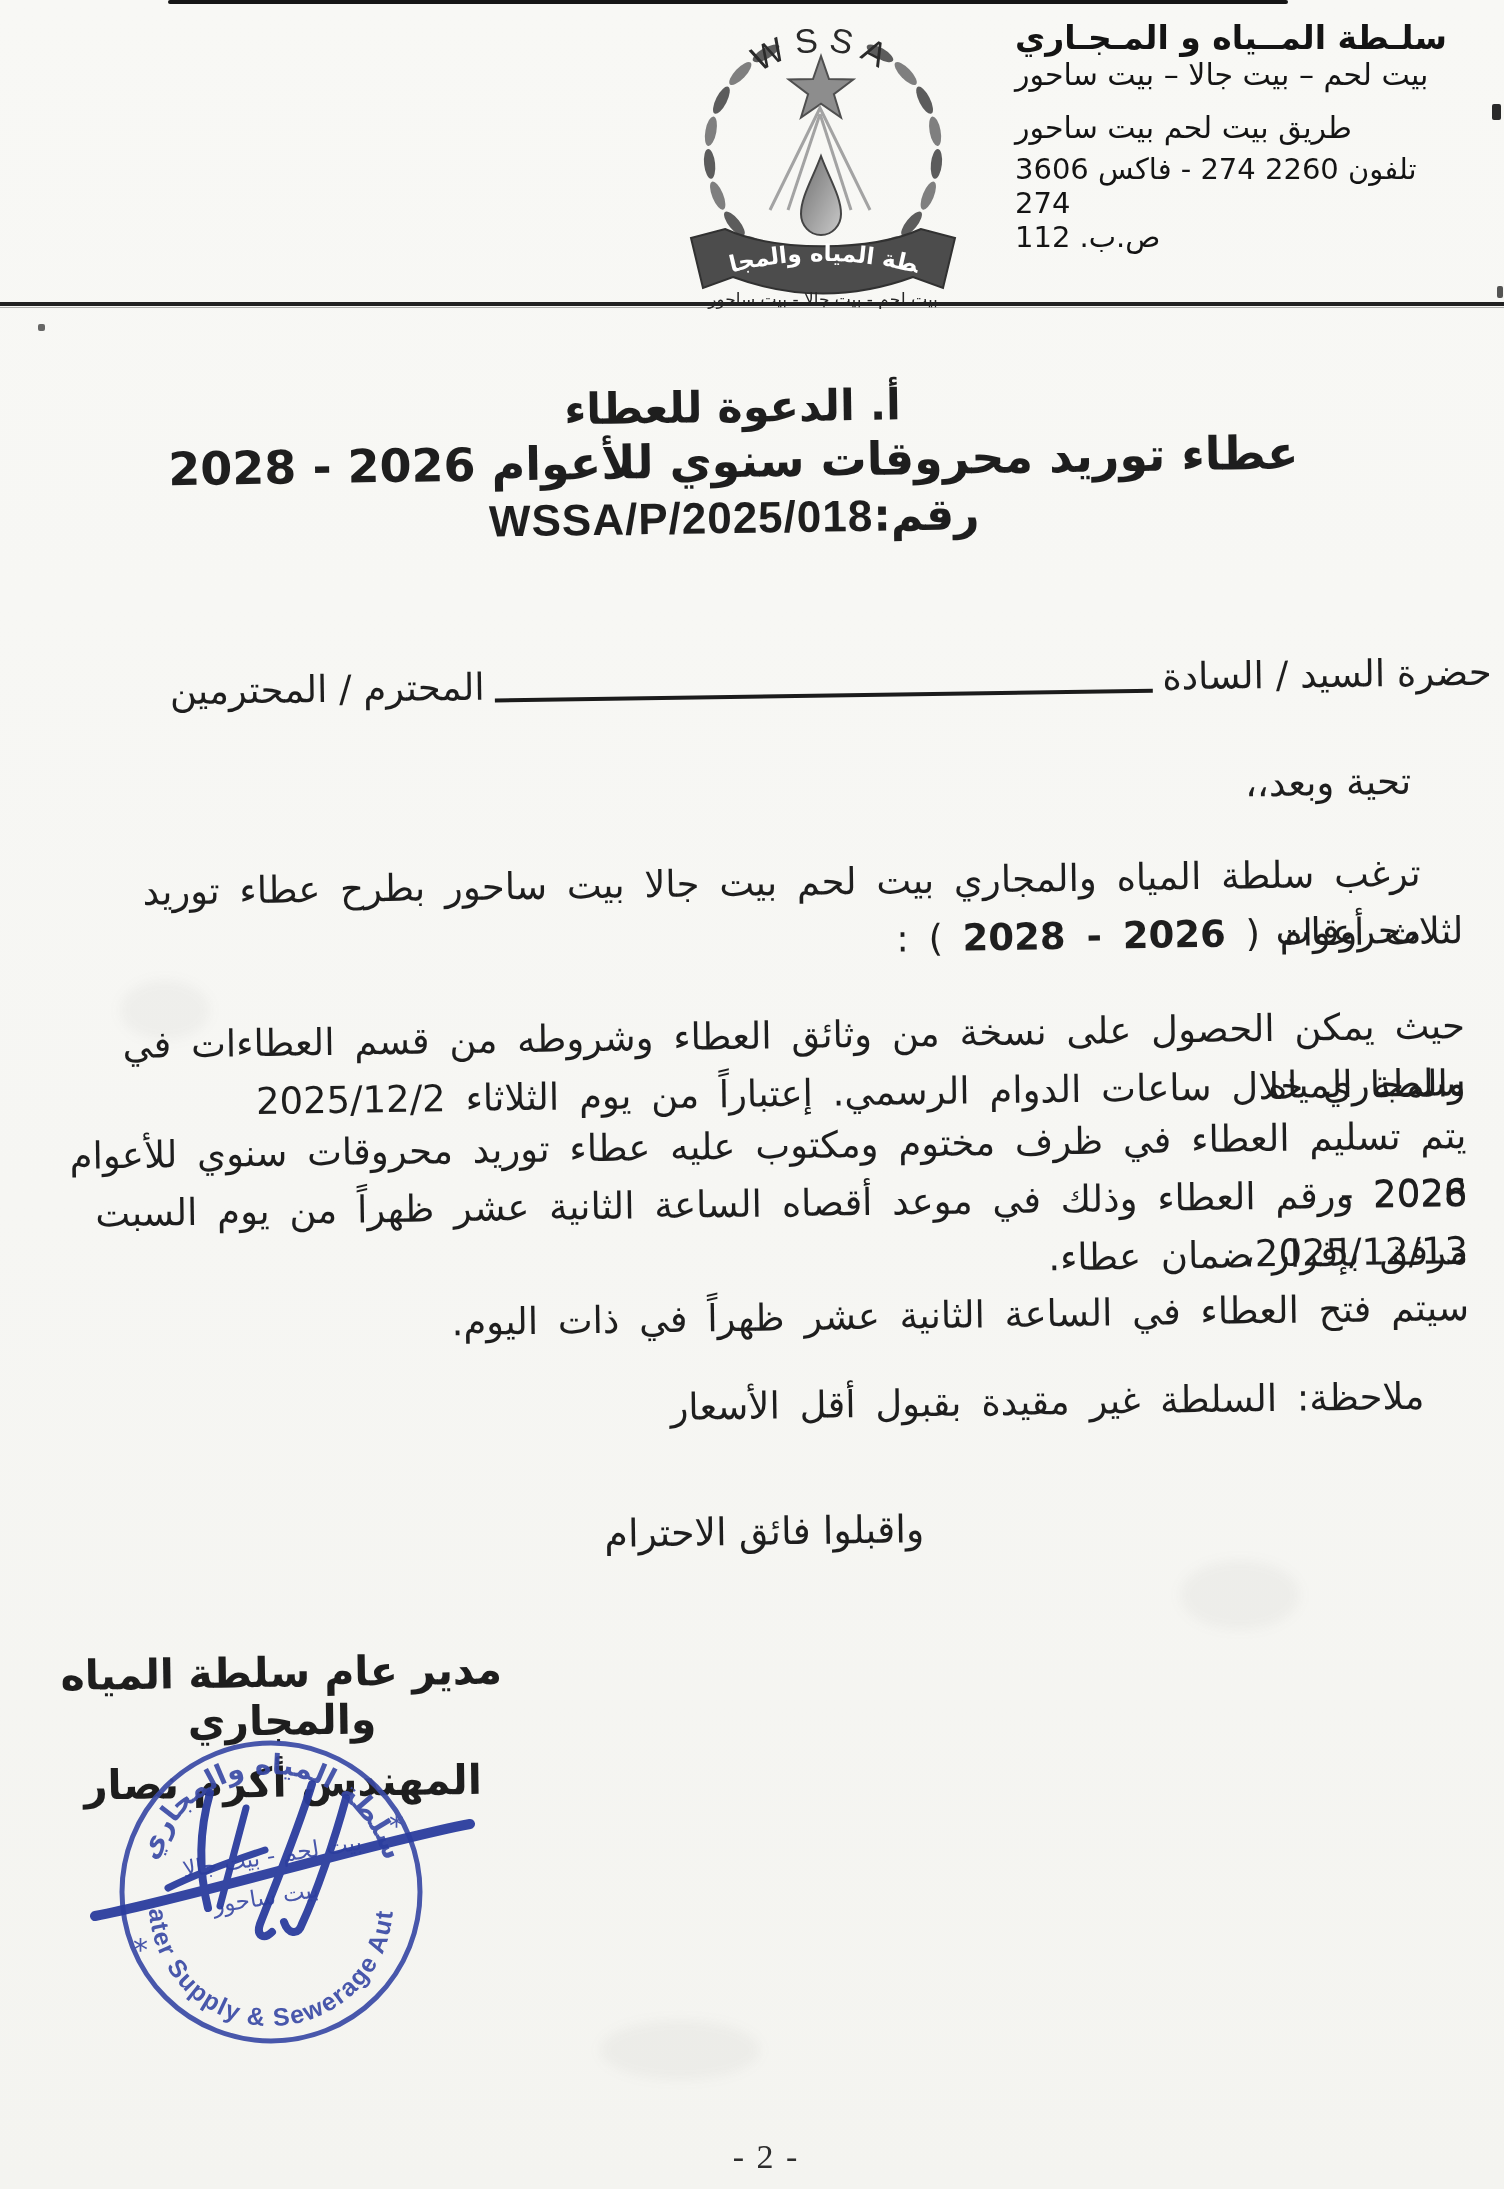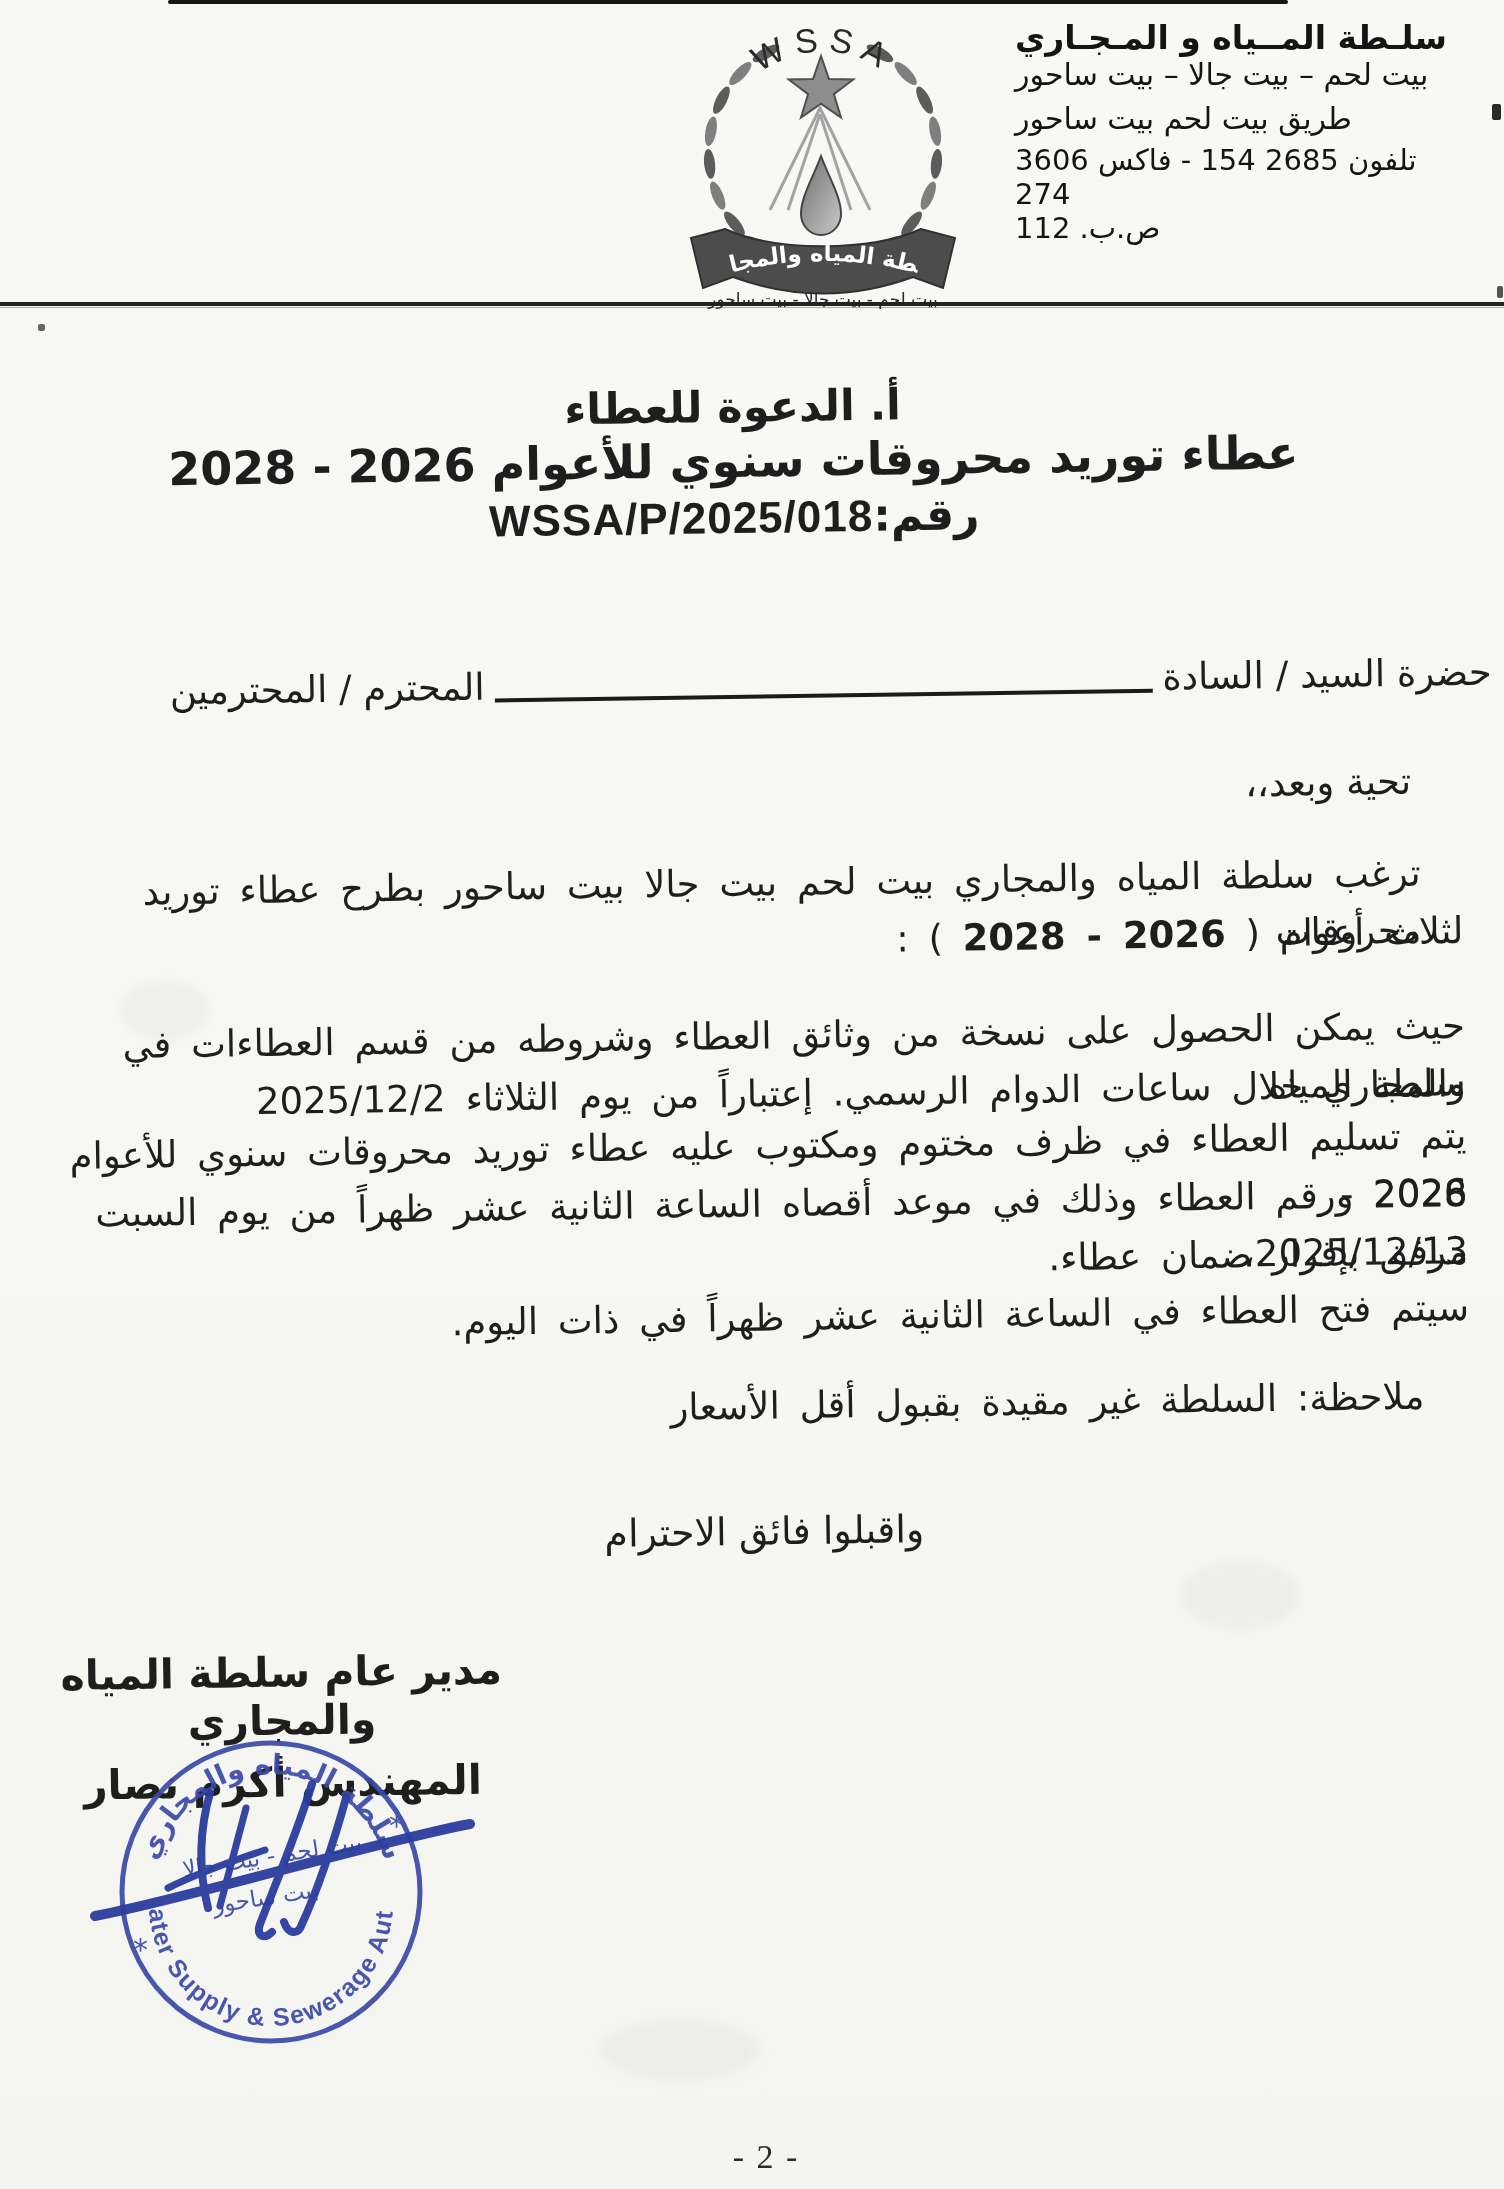--- a/index.html
+++ b/index.html
@@ -19,21 +19,21 @@
   
   .hdr-en{position:absolute;left:6px;top:14px;width:630px;text-align:center;color:#141414;}
   .hdr-en .t1{font-family:"Liberation Sans",sans-serif;font-weight:bold;font-size:26px;letter-spacing:.5px;}
   .hdr-en .t2{font-family:"Liberation Sans",sans-serif;font-size:29px;margin-top:6px;}
   .hdr-en .t3{font-family:"Liberation Sans",sans-serif;font-size:30px;margin-top:7px;letter-spacing:1px;}
   .hdr-en .t4{font-family:"Liberation Serif",serif;font-size:31px;margin-top:7px;}
   .hdr-en .t5{font-family:"Liberation Serif",serif;font-size:31px;margin-top:5px;}
   .hdr-ar{position:absolute;left:1015px;top:18px;width:450px;text-align:left;direction:rtl;color:#141414;}
   .hdr-ar .a1{font-weight:bold;font-size:33px;}
   .hdr-ar .a2{font-size:30px;margin-top:0;}
-  .hdr-ar .a3{font-size:30px;margin-top:9px;}
+  .hdr-ar .a3{font-size:30px;margin-top:18px;}
   .hdr-ar .a4{font-size:29px;margin-top:7px;}
   .hdr-ar .a5{font-size:29px;}
   .logo{position:absolute;left:658px;top:0px;width:330px;height:315px;}
   .divider{position:absolute;left:0;top:302px;width:1504px;height:4px;background:#222;}
   .divider:after{content:"";position:absolute;left:0;top:5px;width:100%;height:1px;background:rgba(40,40,40,.35);}
   
   .tilt{position:absolute;inset:0;transform:rotate(-0.85deg);transform-origin:1400px 700px;}
   .ar{direction:rtl;unicode-bidi:plaintext;}
   .h1{position:absolute;left:0;right:30px;top:372px;text-align:center;font-size:43px;font-weight:bold;}
   .h2{position:absolute;left:0;right:30px;top:424px;text-align:center;font-size:46px;font-weight:bold;direction:rtl;}
@@ -110,21 +110,21 @@
     <text font-size="23" font-weight="bold" fill="#ffffff">
       <textPath href="#bannerArc" startOffset="50%" text-anchor="middle">سلطة المياه والمجاري</textPath>
     </text>
     <text x="165" y="305" text-anchor="middle" font-size="17" fill="#262626">بيت لحم - بيت جالا - بيت ساحور</text>
   </svg>
 
   <div class="hdr-ar">
     <div class="a1">سلـطة المــياه و المـجـاري</div>
     <div class="a2">بيت لحم – بيت جالا – بيت ساحور</div>
     <div class="a3">طريق بيت لحم بيت ساحور</div>
-    <div class="a4">تلفون 2685 154 -  فاكس 3606 274</div>
+    <div class="a4">تلفون 2260 274 -  فاكس 3606 274</div>
     <div class="a5">ص.ب. 112</div>
   </div>
 
   <div class="divider"></div>
 
   <div class="tilt">
 
     <div class="h1 ar">أ.  الدعوة للعطاء</div>
     <div class="h2">عطاء توريد محروقات سنوي للأعوام 2026 - 2028</div>
     <div class="h3"><span>رقم:</span><span class="ref">WSSA/P/2025/018</span></div>

